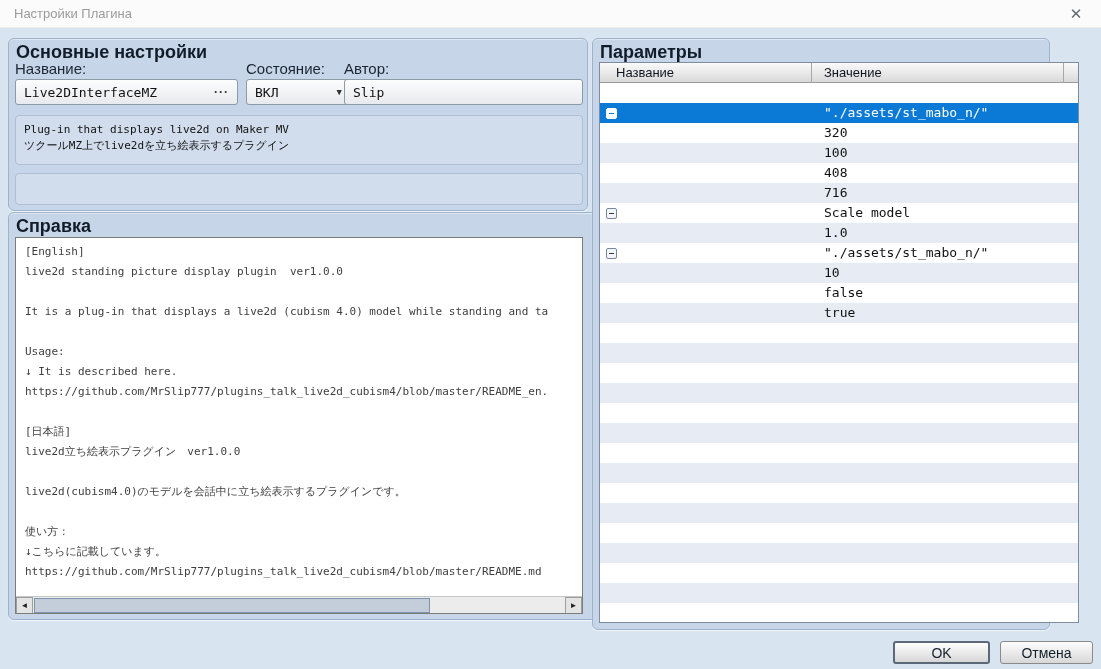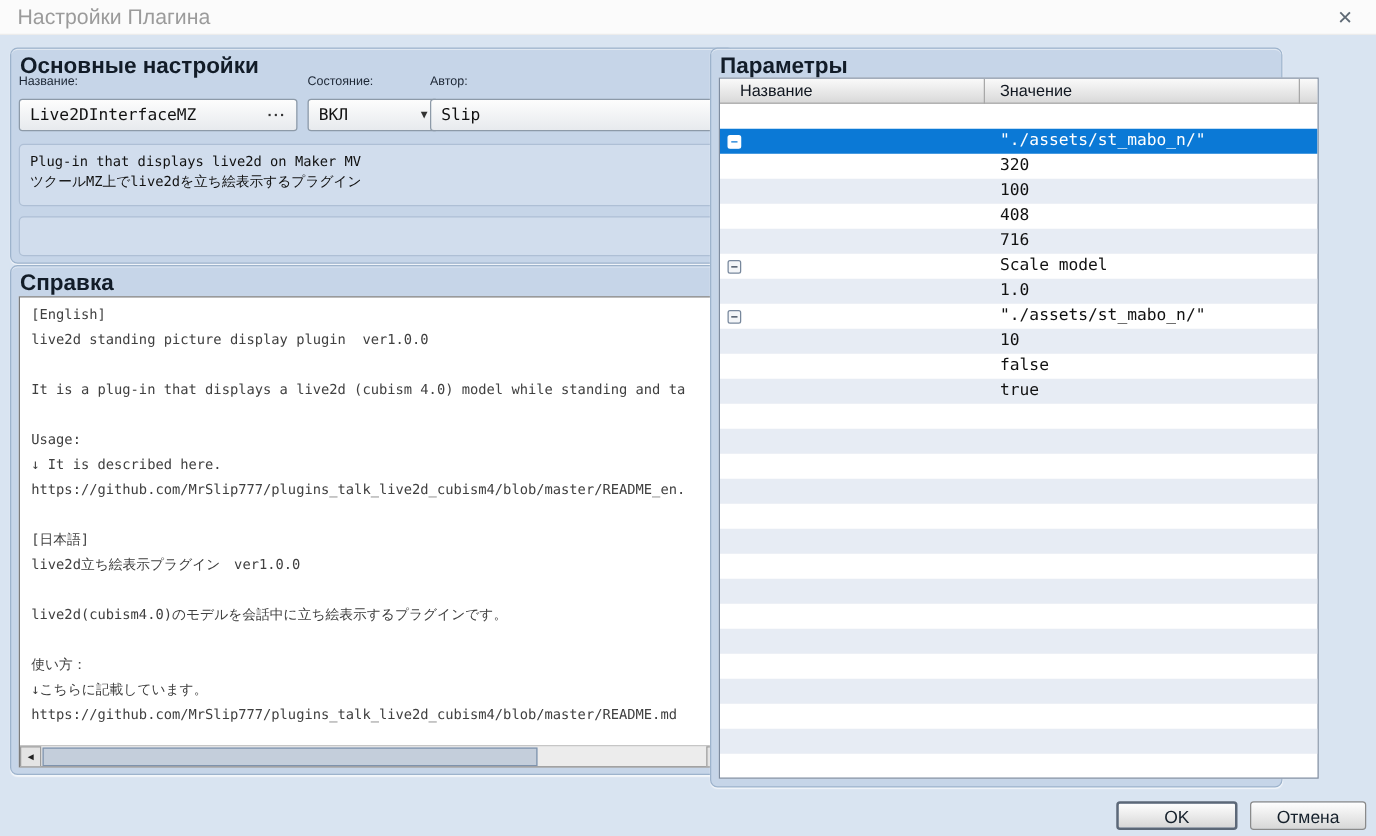--- a/index.html
+++ b/index.html
@@ -1,36 +1,36 @@
 <!DOCTYPE html>
 <html><head>
 <meta charset="utf-8">
 <style>
   * { margin:0; padding:0; box-sizing:border-box; }
   html,body { width:1101px; height:669px; }
   body { font-family:"Liberation Sans", sans-serif; position:relative; background:#fff; overflow:hidden; }
 
   
   #titlebar { position:absolute; left:0; top:0; width:1101px; height:28px; background:#fbfbfb; border-bottom:1px solid #ececec; }
-  #titlebar .title { position:absolute; left:14px; top:0; line-height:28px; font-size:17px; color:#9b9b9b; }
+  #titlebar .title { position:absolute; left:14px; top:0; line-height:28px; font-size:13px; color:#9b9b9b; }
   #close-btn { position:absolute; right:10px; top:0; width:30px; height:28px; display:flex; align-items:center; justify-content:center; font-size:15px; color:#5f6a75; cursor:default; }
 
   #dialog { position:absolute; left:0; top:28px; width:1101px; height:641px; background:#d9e4f1; }
 
   
   .groupbox { position:absolute; background:#c6d5e8; border:1px solid #9db3cc; border-radius:6px;
               box-shadow: inset 0 1px 0 rgba(255,255,255,.45), 0 1px 1px rgba(255,255,255,.7); }
   .group-title { position:absolute; left:7px; top:3px; font-size:18px; font-weight:bold; color:#121c28; }
 
   #group-general { left:8px;  top:10px;  width:580px; height:173px; }
   #group-help    { left:8px;  top:184px; width:632px; height:408px; }
-  #group-params  { left:568px;top:10px;  width:458px; height:592px; }
-
-  
-  .fld-label { position:absolute; top:21px; font-size:10px; color:#1b2533; }
+  #group-params  { left:592px;top:10px;  width:458px; height:592px; }
+
+  
+  .fld-label { position:absolute; top:21px; font-size:15px; color:#1b2533; }
   .field { position:absolute; top:40px; height:26px; border:1px solid #8d9aa8; border-radius:3px;
            background:linear-gradient(#fdfdfd,#e7eaee); display:flex; align-items:center; padding:0 8px;
            font-family:"DejaVu Sans Mono", monospace; font-size:13px; color:#111;gap:12px; }
   .field .grow { flex:1 1 auto; overflow:hidden; white-space:nowrap; }
   .dots { font-family:"Liberation Sans",sans-serif; color:#333; font-weight:bold; letter-spacing:1px; font-size:12px; }
   .dd-arrow { font-size:9px; color:#333; }
   .descbox { position:absolute; left:6px; width:568px; background:#d1dded; border:1px solid #aebfd5; border-radius:4px;
              font-family:"DejaVu Sans Mono", monospace; font-size:11px; line-height:16px; color:#111; padding:6px 8px; overflow:hidden; }
 
   

